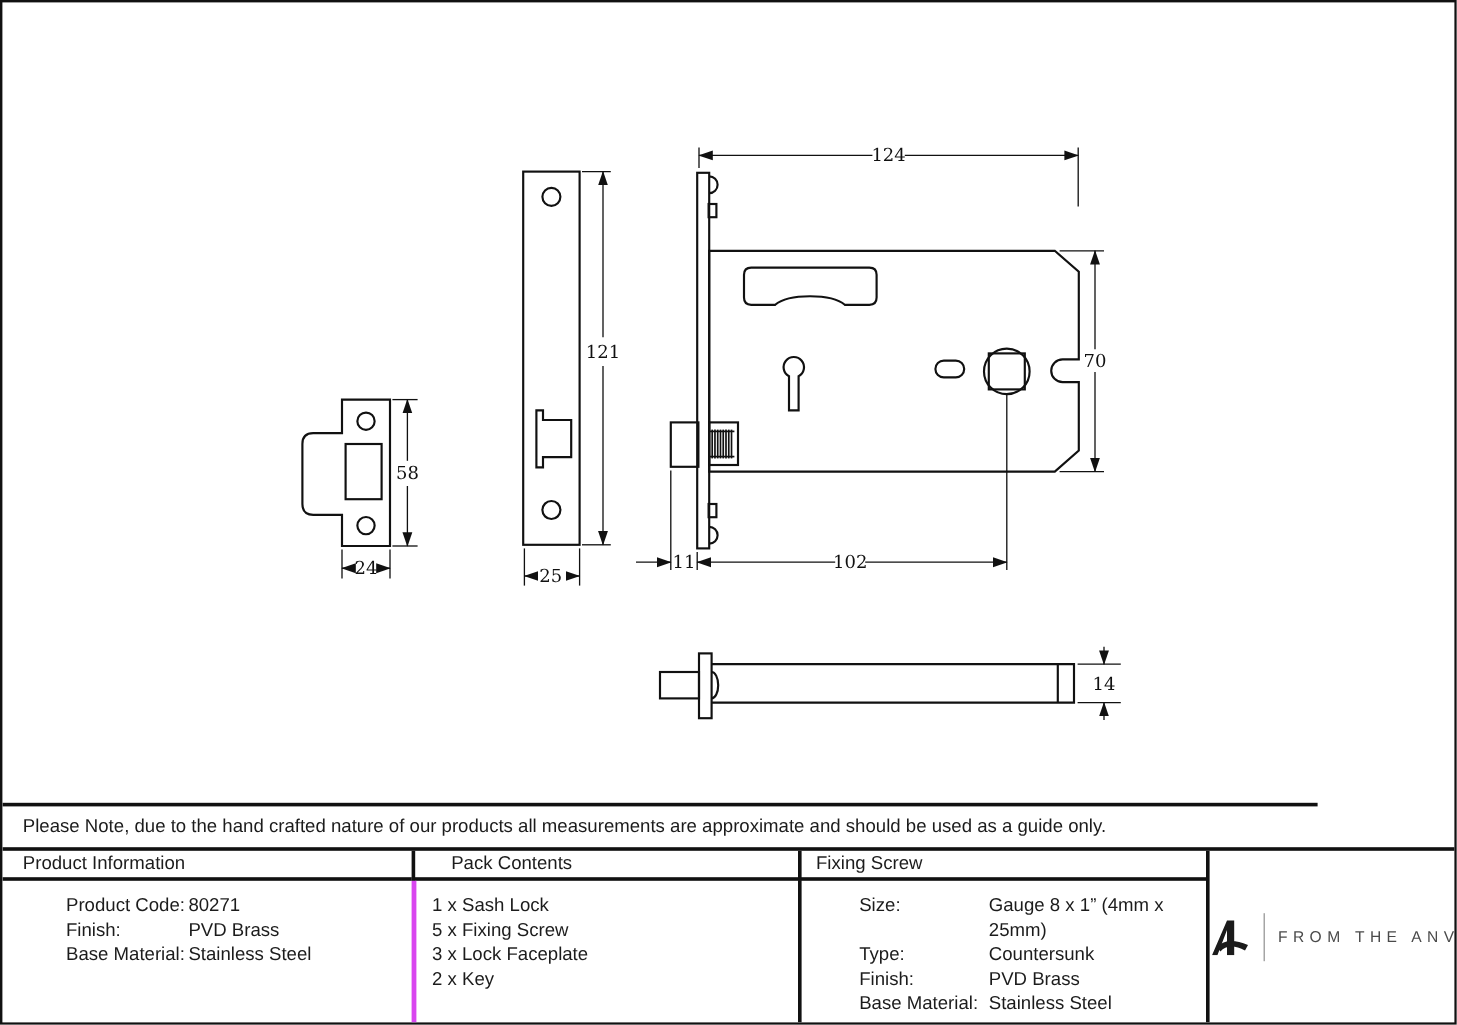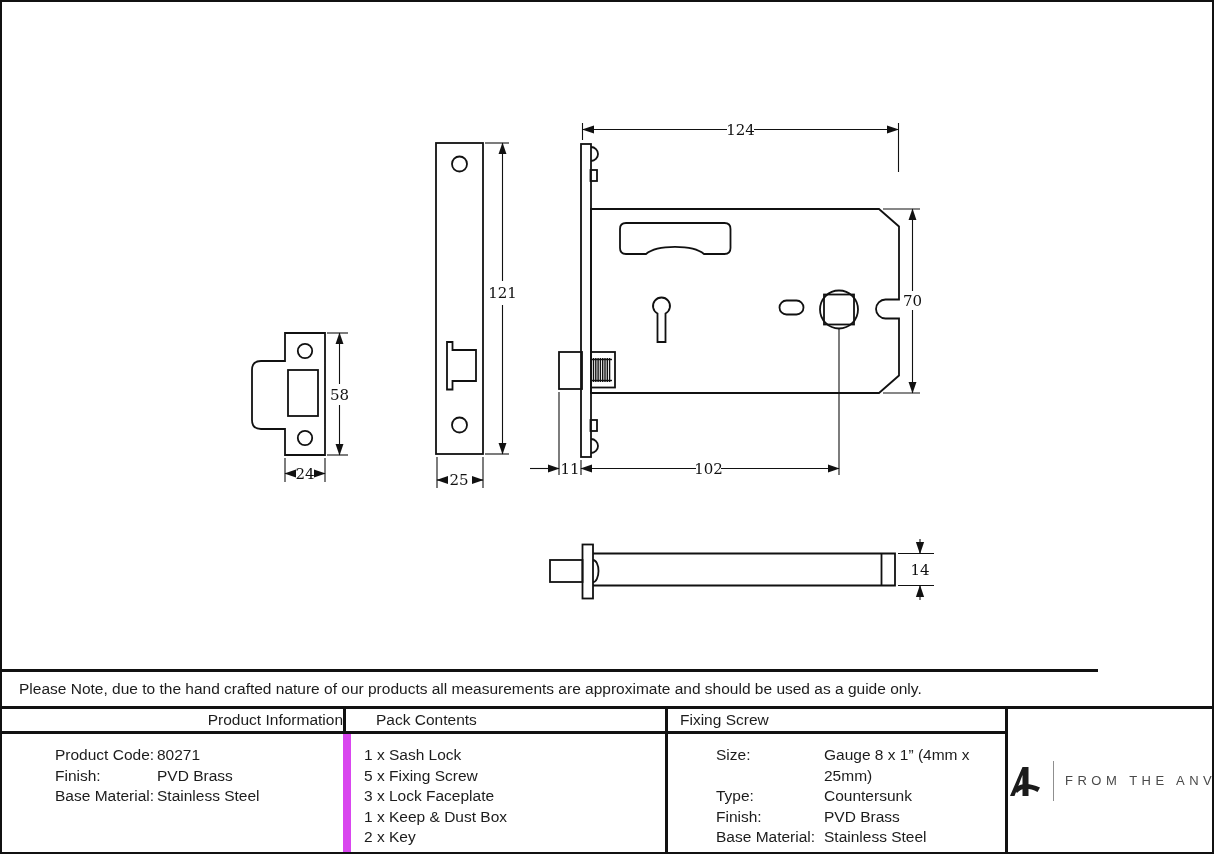--- a/index.html
+++ b/index.html
@@ -19,26 +19,26 @@
     border-top:3px solid #111;display:grid;
     grid-template-columns:341px 322px 340px 1fr;
     grid-template-rows:37px 25px 1fr;
   }
   .note-cell{
     grid-column:1/5;grid-row:1;border-bottom:3px solid #111;
     display:flex;align-items:center;padding-left:17px;font-size:15.5px;
   }
   .hdr{grid-row:2;display:flex;align-items:center;font-size:15.5px;
     border-bottom:3px solid #111;}
-  .hdr.c1{grid-column:1;padding-left:17px;justify-content:flex-end;}
+  .hdr.c1{grid-column:1;padding-left:17px;}
   .hdr.c2{grid-column:2;padding-left:30px;border-left:3px solid #111;}
   .hdr.c3{grid-column:3;padding-left:12px;border-left:3px solid #111;}
   .cell{grid-row:3;font-size:15.5px;line-height:20.6px;}
   .cell.c1{grid-column:1;padding:11px 0 0 17px;}
-  .cell.c2{grid-column:2;padding:11px 0 0 13px;border-left:8px solid #d946ef;}
+  .cell.c2{grid-column:2;padding:11px 0 0 13px;border-left:4px solid #d946ef;}
   .cell.c3{grid-column:3;padding:11px 0 0 12px;border-left:3px solid #111;}
   .logo-cell{
     grid-column:4;grid-row:2/4;border-left:3px solid #111;
     display:flex;align-items:center;justify-content:center;gap:11px;
   }
   .kv{display:flex;margin-left:36px;}
   .kv .k{width:102px;flex:none;}
   .cell.c3 .kv .k{width:108px;}
   .brand-sep{width:1px;height:40px;background:#8f8f8f;flex:none;}
   .brand-text{font-size:13px;letter-spacing:4.5px;color:#4a4a4a;white-space:nowrap;}
@@ -213,21 +213,20 @@
       <div class="kv">
         <span class="k">Base Material:</span>
         <span class="v">Stainless Steel</span>
       </div>
     </div>
 
     <div class="cell c2">
       <span class="pack-item">1 x Sash Lock</span>
       <span class="pack-item">5 x Fixing Screw</span>
       <span class="pack-item">3 x Lock Faceplate</span>
-      <span class="pack-item">1 x Keep &amp; Dust Box</span>
       <span class="pack-item">2 x Key</span>
     </div>
 
     <div class="cell c3">
       <div class="kv">
         <span class="k">Size:</span>
         <span class="v">Gauge 8 x 1” (4mm x 25mm)</span>
       </div>
       <div class="kv">
         <span class="k">Type:</span>

